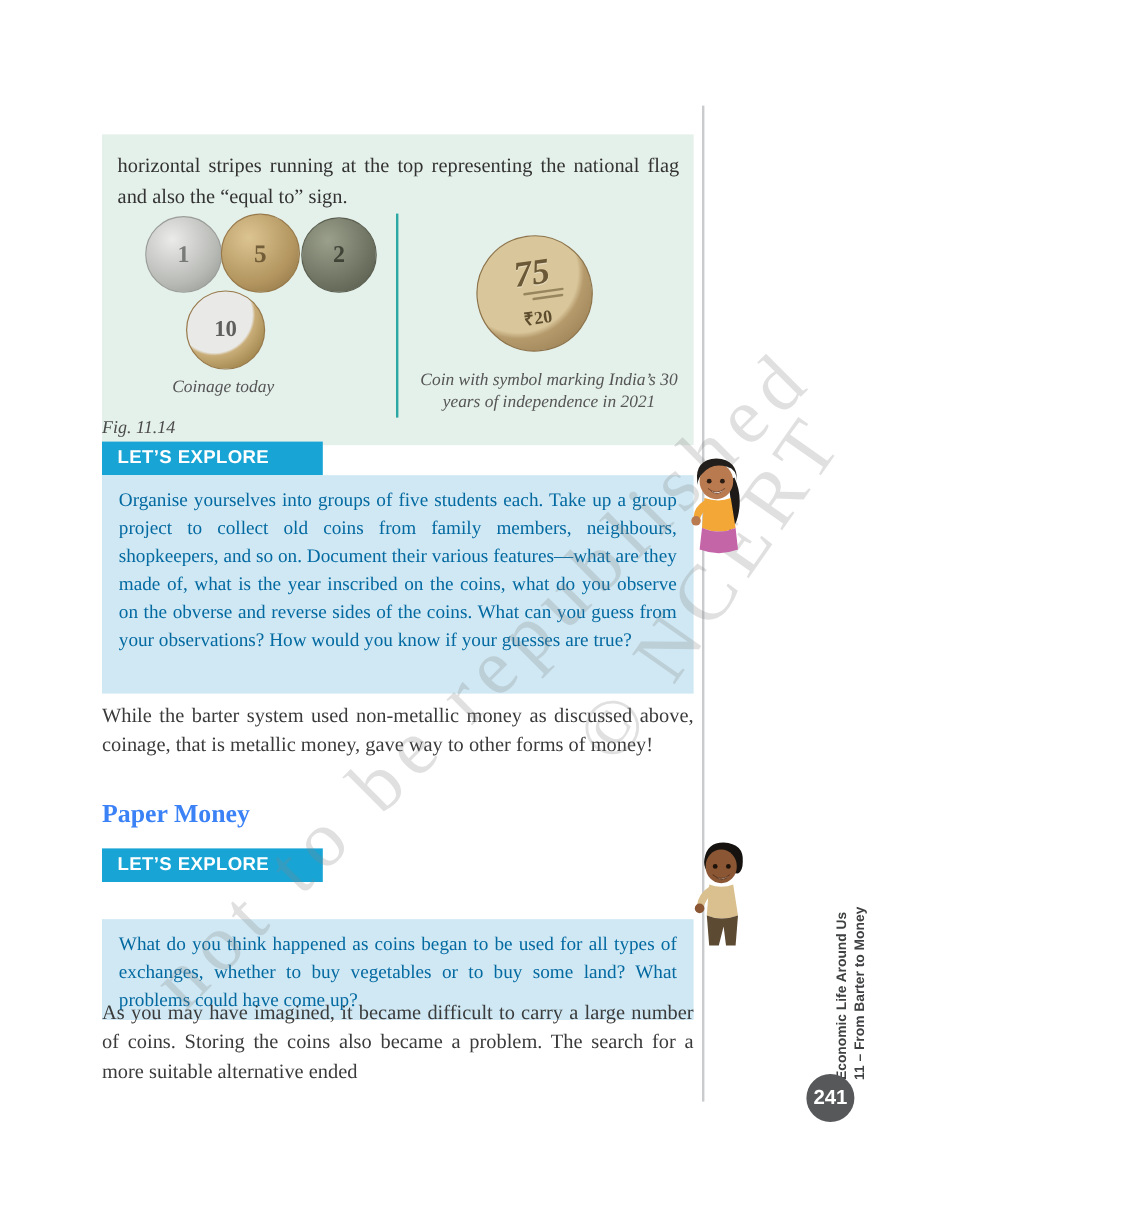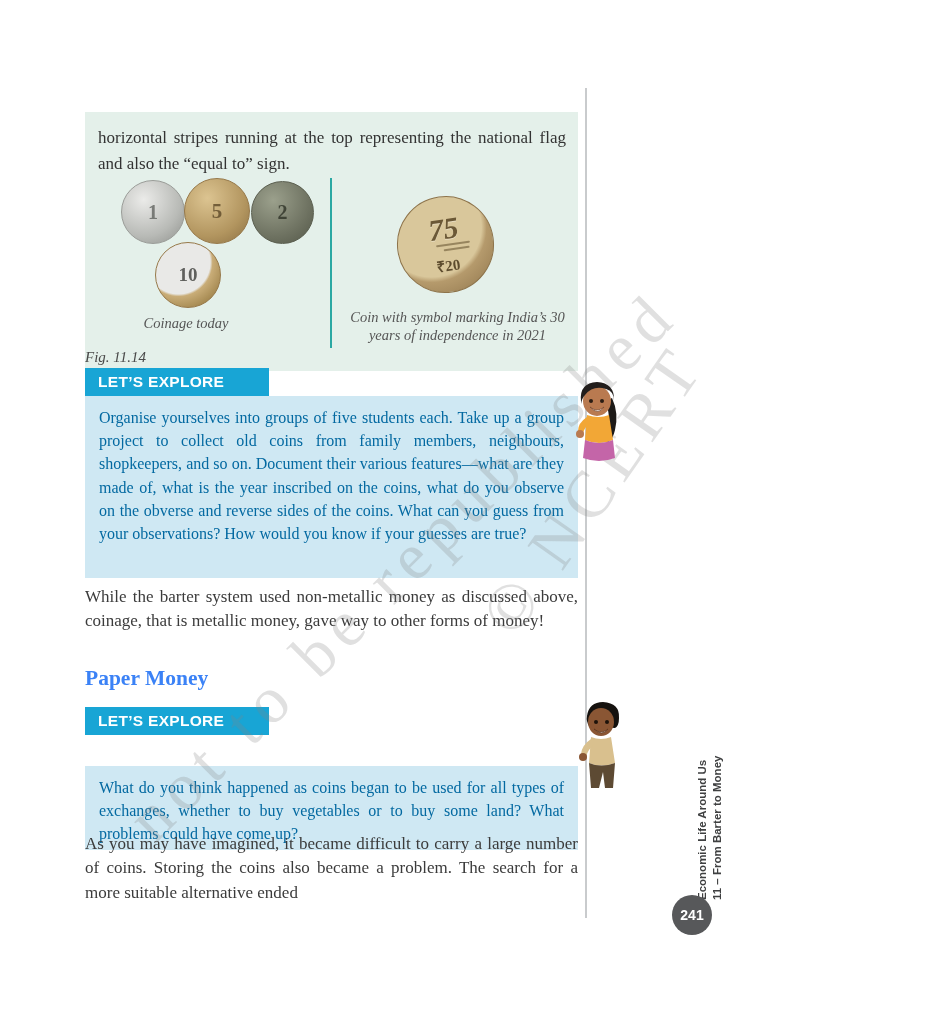--- a/index.html
+++ b/index.html
@@ -111,21 +111,21 @@
 
   .sidebar-title {
     position:absolute; left:629px; top:804px; width:162px;
     transform:rotate(-90deg); transform-origin:center;
     font-family:"Liberation Sans", sans-serif; font-weight:bold;
     font-size:11.5px; line-height:15px; color:#3f4041; white-space:nowrap;
   }
   .page-badge {
     position:absolute; left:672px; top:895px; width:40px; height:40px;
     border-radius:50%; background:#57585a; color:#ffffff;
-    font-family:"Liberation Sans", sans-serif; font-weight:bold; font-size:14px;
+    font-family:"Liberation Sans", sans-serif; font-weight:bold; font-size:17px;
     display:flex; align-items:center; justify-content:center;
   }
 
   
   .wm {
     position:absolute; font-family:"Liberation Serif", serif;
     color:rgba(130,130,130,0.25); white-space:nowrap; pointer-events:none; z-index:5;
   }
   .wm1 { left:425px; top:452px; font-size:66px; letter-spacing:8px; transform:rotate(-55deg); }
   .wm2 { left:30px;  top:528px; font-size:66px; letter-spacing:9px; transform:rotate(-45deg); }

